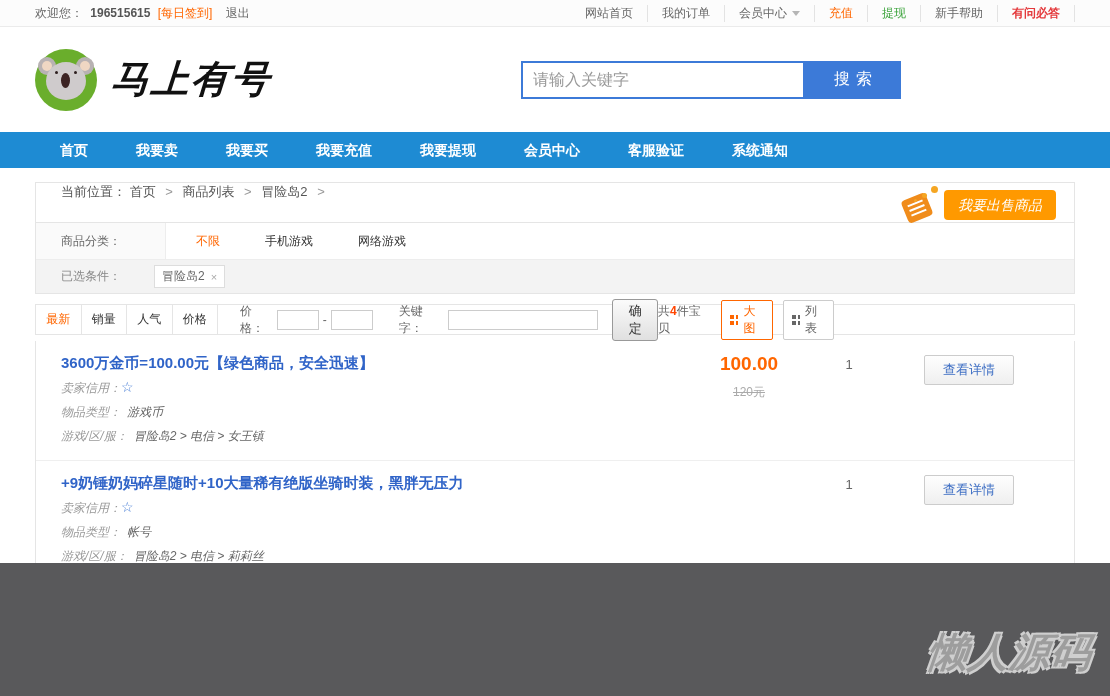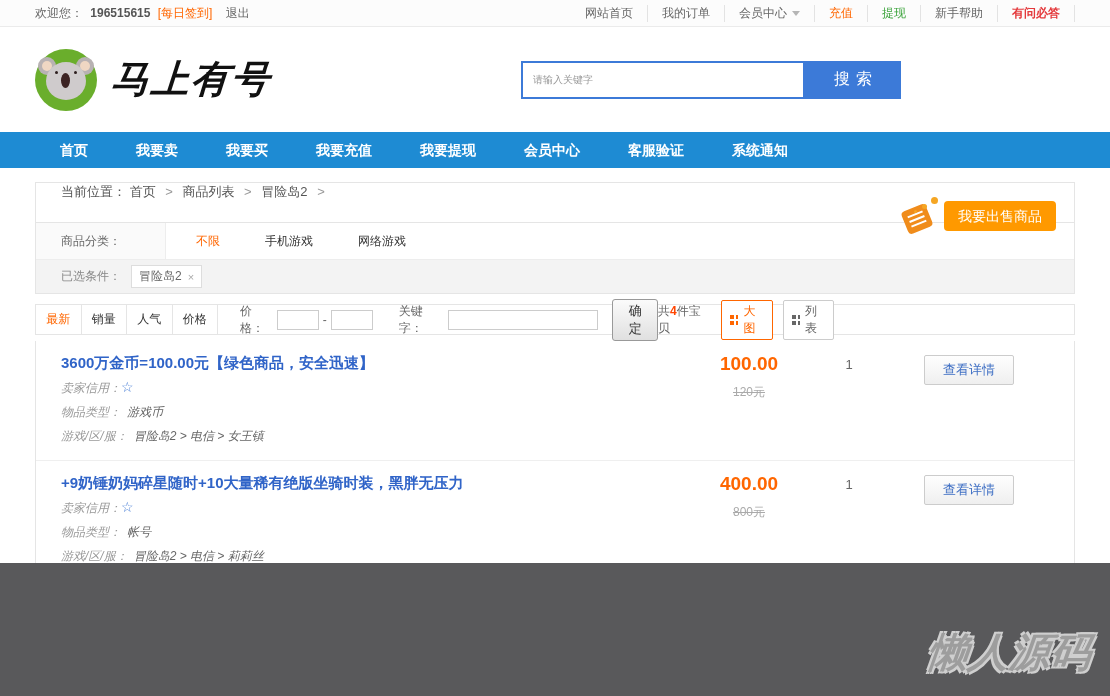--- a/index.html
+++ b/index.html
@@ -31,47 +31,47 @@
   .koala .ear { position:absolute; width:18px; height:18px; border-radius:50%; background:#b8b2b3; top:8px; }
   .koala .ear::after { content:""; position:absolute; inset:4px; border-radius:50%; background:#efd7c3; }
   .koala .ear.l { left:3px; } .koala .ear.r { right:3px; }
   .koala .face { position:absolute; left:11px; top:13px; width:40px; height:38px; border-radius:50%; background:#cfcbcc; }
   .koala .nose { position:absolute; left:16px; top:12px; width:9px; height:15px; border-radius:50%; background:#3c2323; }
   .koala .eye { position:absolute; top:9px; width:3px; height:3px; border-radius:50%; background:#2c1d1d; }
   .koala .eye.l { left:9px; } .koala .eye.r { right:9px; }
   .brand { font-size:38px; font-weight:bold; font-style:italic; color:#111; margin-left:14px; letter-spacing:2px;
     transform:skewX(-4deg); }
   .searchbox { display:flex; margin-left:250px; }
-  .search-input { width:284px; height:38px; border:2px solid #3c7ad8; padding:0 10px; font-size:10px; color:#333; outline:none; }
+  .search-input { width:284px; height:38px; border:2px solid #3c7ad8; padding:0 10px; font-size:16px; color:#333; outline:none; }
   .search-input::placeholder { color:#999; }
   .search-btn { width:96px; height:38px; background:#3c7ad8; color:#fff; font-size:16px; border:none; cursor:pointer; letter-spacing:6px; padding-left:6px; }
   
   .mainnav { height:36px; background:#1e8bd3; display:flex; align-items:stretch; padding-left:36px; }
   .nav-item { color:#fff; font-size:14px; font-weight:bold; line-height:36px; padding:0 24px; cursor:pointer; }
   
   .container { width:1040px; margin:14px auto 0; position:relative; }
   .crumb-box { border:1px solid #e5e5e5; height:41px; display:flex; padding:0 25px; position:relative; }
   .crumb { color:#555; font-size:13px; }
   .crumb .sep { margin:0 6px; color:#999; }
-  .sell-wrap { position:absolute; right:18px; top:16px; display:flex; align-items:center; cursor:pointer; }
+  .sell-wrap { position:absolute; right:18px; top:5px; display:flex; align-items:center; cursor:pointer;font-style:italic; }
   .sell-icon { position:relative; width:34px; height:34px; margin-right:8px; }
   .sell-icon .pad { position:absolute; left:2px; top:8px; width:26px; height:24px; background:#f08c1b; border-radius:4px; transform:rotate(-22deg); }
   .sell-icon .pad::before { content:""; position:absolute; left:5px; top:6px; width:16px; height:2px; background:#fff;
     box-shadow:0 5px 0 #fff, 0 10px 0 #fff; }
   .sell-icon .dots { position:absolute; right:-2px; top:-2px; width:7px; height:7px; border-radius:50%; background:#f5a623;
     box-shadow:-10px 6px 0 -1px #f5a623, -19px 11px 0 -2px #f5a623; }
   .sell-btn { background:#f90; color:#fff; font-size:14px; height:30px; line-height:30px; padding:0 14px; border-radius:4px; }
   
   .filter-box { border:1px solid #e5e5e5; border-top:none; }
   .filter-row1 { display:flex; height:37px; border-bottom:1px solid #ededed; }
   .filter-label { width:130px; background:#fafafa; border-right:1px solid #ededed; display:flex; align-items:center; padding-left:25px; color:#666; }
   .filter-opts { display:flex; align-items:center; padding-left:30px; }
   .filter-opt { margin-right:45px; color:#333; cursor:pointer; }
   .filter-opt.active { color:#f60; }
-  .filter-row2 { height:33px; background:#f3f3f3; display:flex; align-items:center; padding-left:25px; }
+  .filter-row2 { height:33px; background:#f3f3f3; display:flex; align-items:center; padding-left:25px;gap:23px; }
   .sel-label { color:#888; margin-right:10px; }
   .sel-tag { background:#fff; border:1px solid #ddd; padding:2px 7px; color:#666; display:flex; align-items:center; cursor:pointer; }
   .sel-tag .x { color:#aaa; margin-left:6px; font-size:11px; }
   
   .toolbar { border:1px solid #e5e5e5; height:31px; margin-top:10px; display:flex; align-items:center; }
   .sort-tab { width:50px; text-align:center; line-height:29px; border-right:1px solid #e5e5e5; color:#333; cursor:pointer; }
   .sort-tab.active { color:#f60; }
   .tb-label { margin-left:22px; color:#666; }
   .tb-input-s { width:42px; height:20px; border:1px solid #ccc; margin:0 4px; padding:0 3px; outline:none; }
   .tb-dash { color:#666; }
@@ -249,24 +249,20 @@
       </div>
     </div>
 
     <div class="item">
       <div class="item-main">
         <div class="item-title">+9奶锤奶妈碎星随时+10大量稀有绝版坐骑时装，黑胖无压力</div>
         <div class="item-line"><span>卖家信用：</span><span class="star">☆</span></div>
         <div class="item-line"><span>物品类型：</span><span class="val">帐号</span></div>
         <div class="item-line"><span>游戏/区/服：</span><span class="val">冒险岛2 &gt; 电信 &gt; 莉莉丝</span></div>
       </div>
-      <div class="col-price">
-        <div class="price">400.00</div>
-        <div class="oprice">800元</div>
-      </div>
       <div class="col-qty">1</div>
       <div class="col-act">
         <button class="detail-btn">查看详情</button>
       </div>
     </div>
 
     <div class="item">
       <div class="item-main">
         <div class="item-title">+9橙极限套法师，原石够可直接10，送+11符文标飞，+9弓箭，奶妈搬砖号</div>
       </div>

